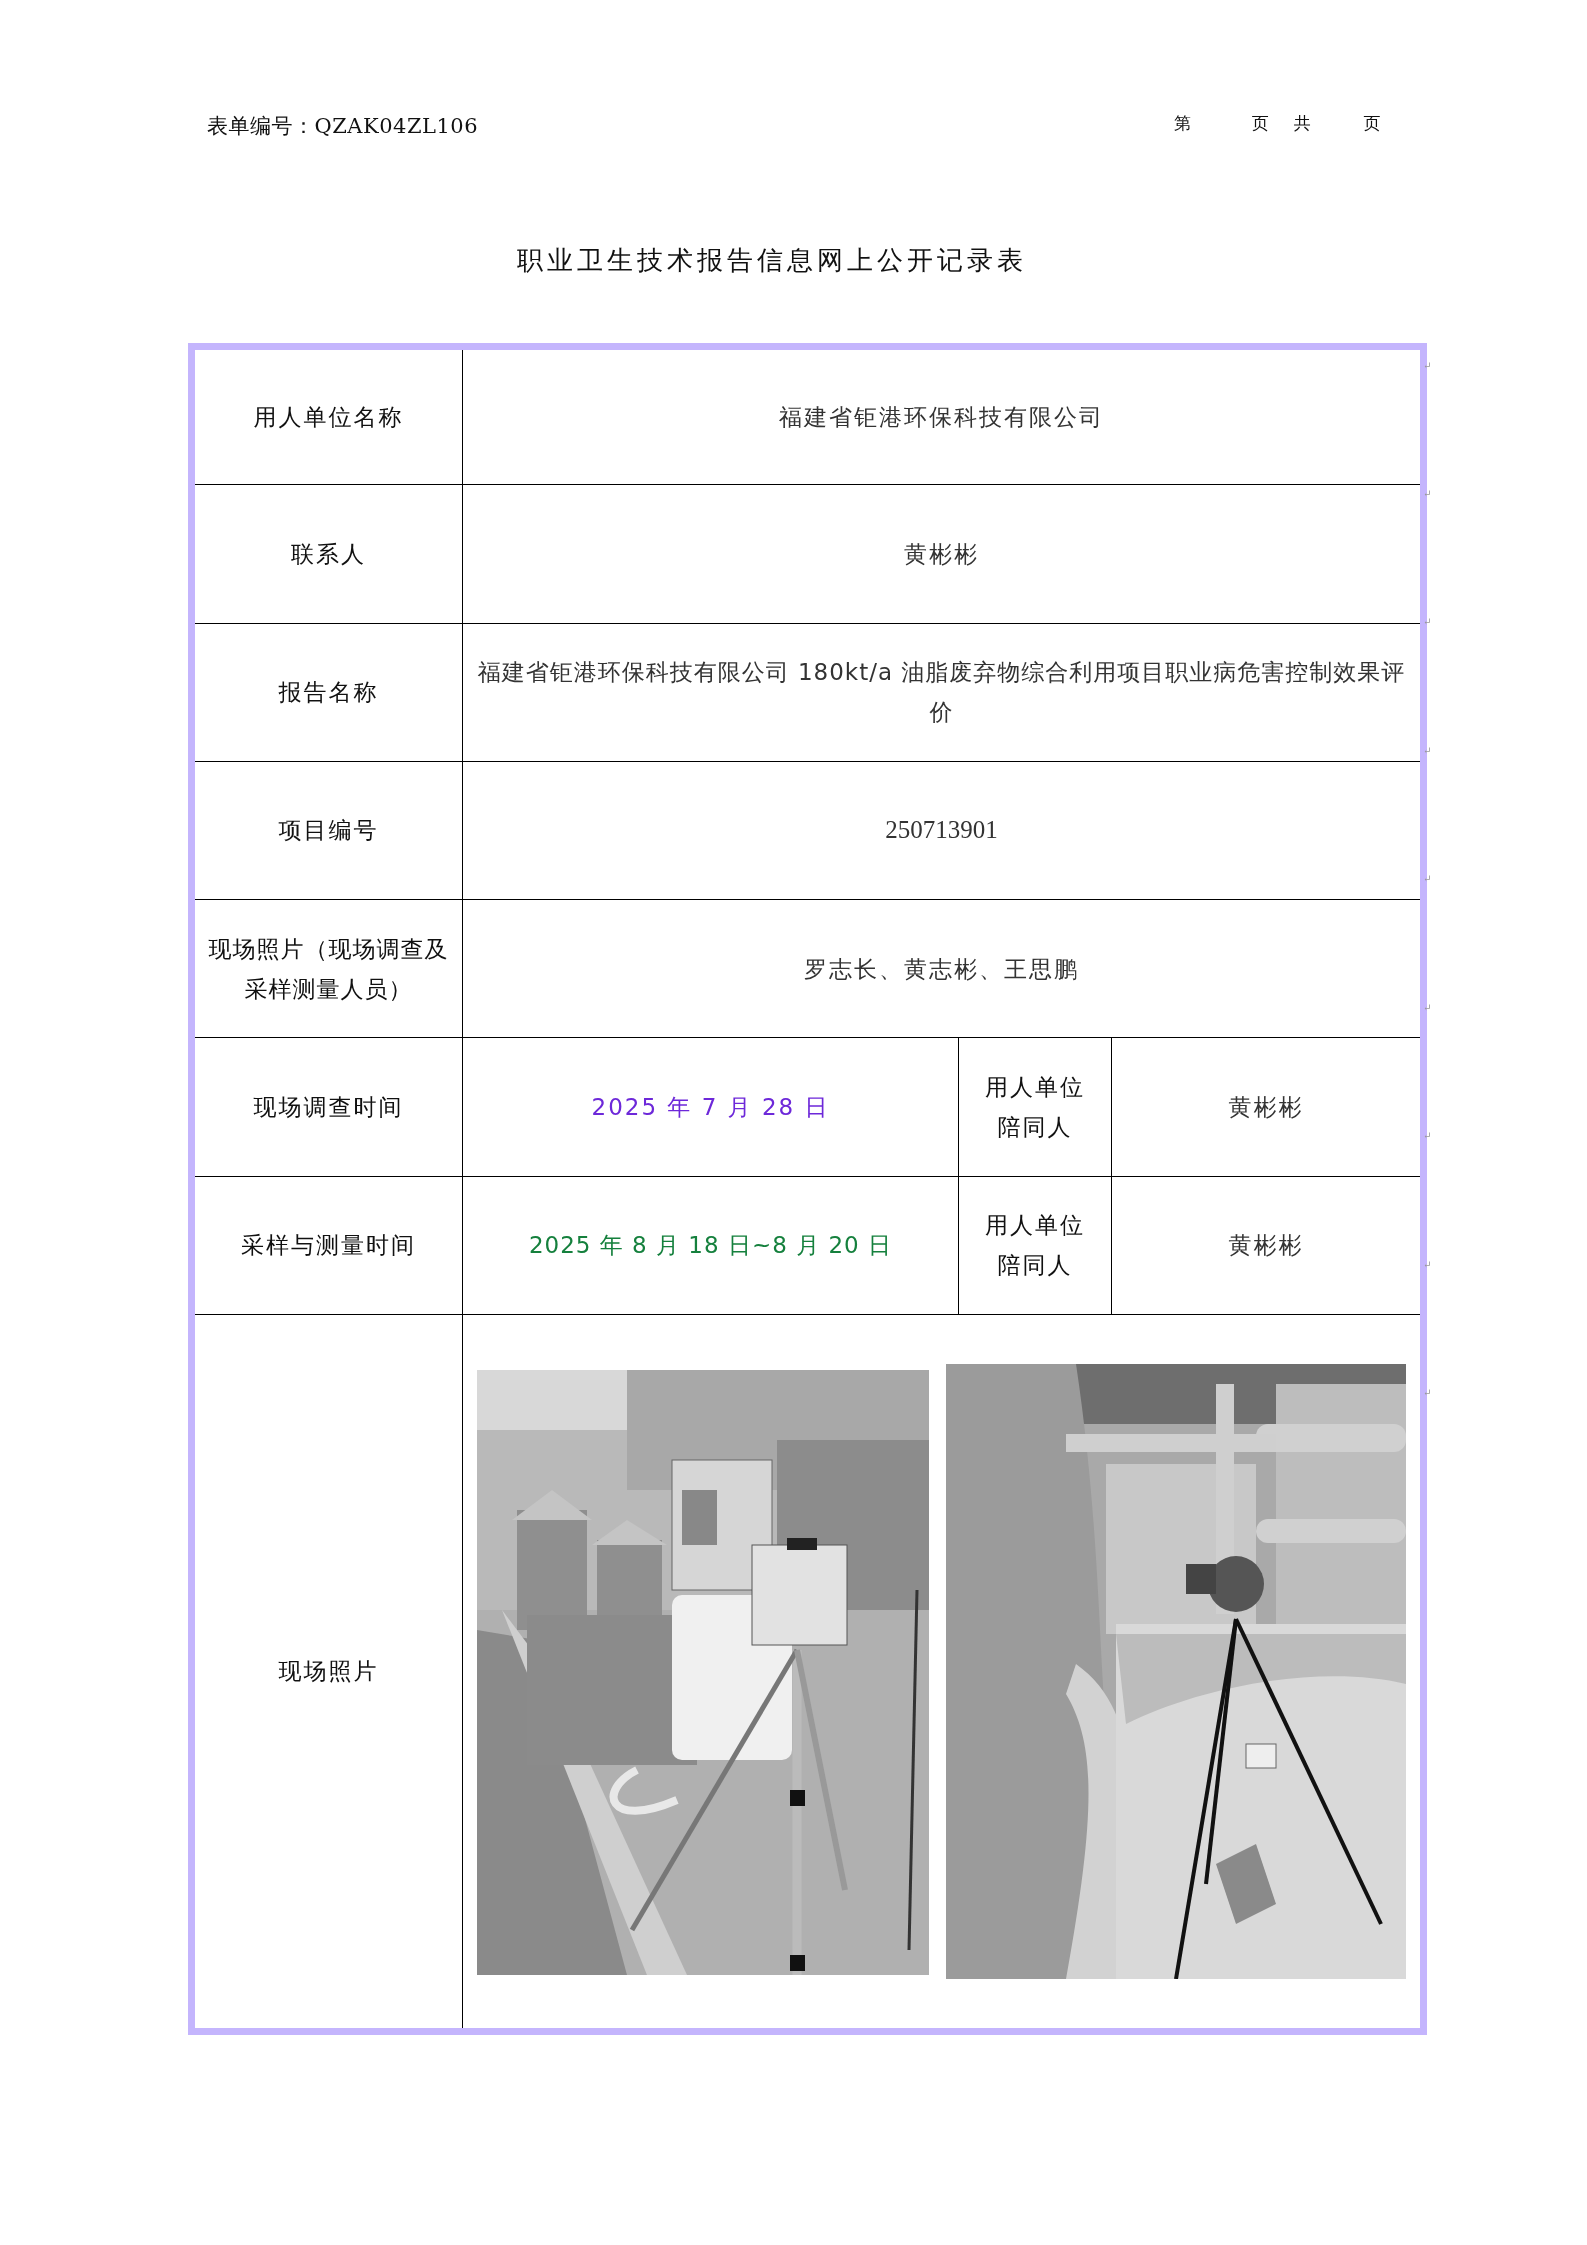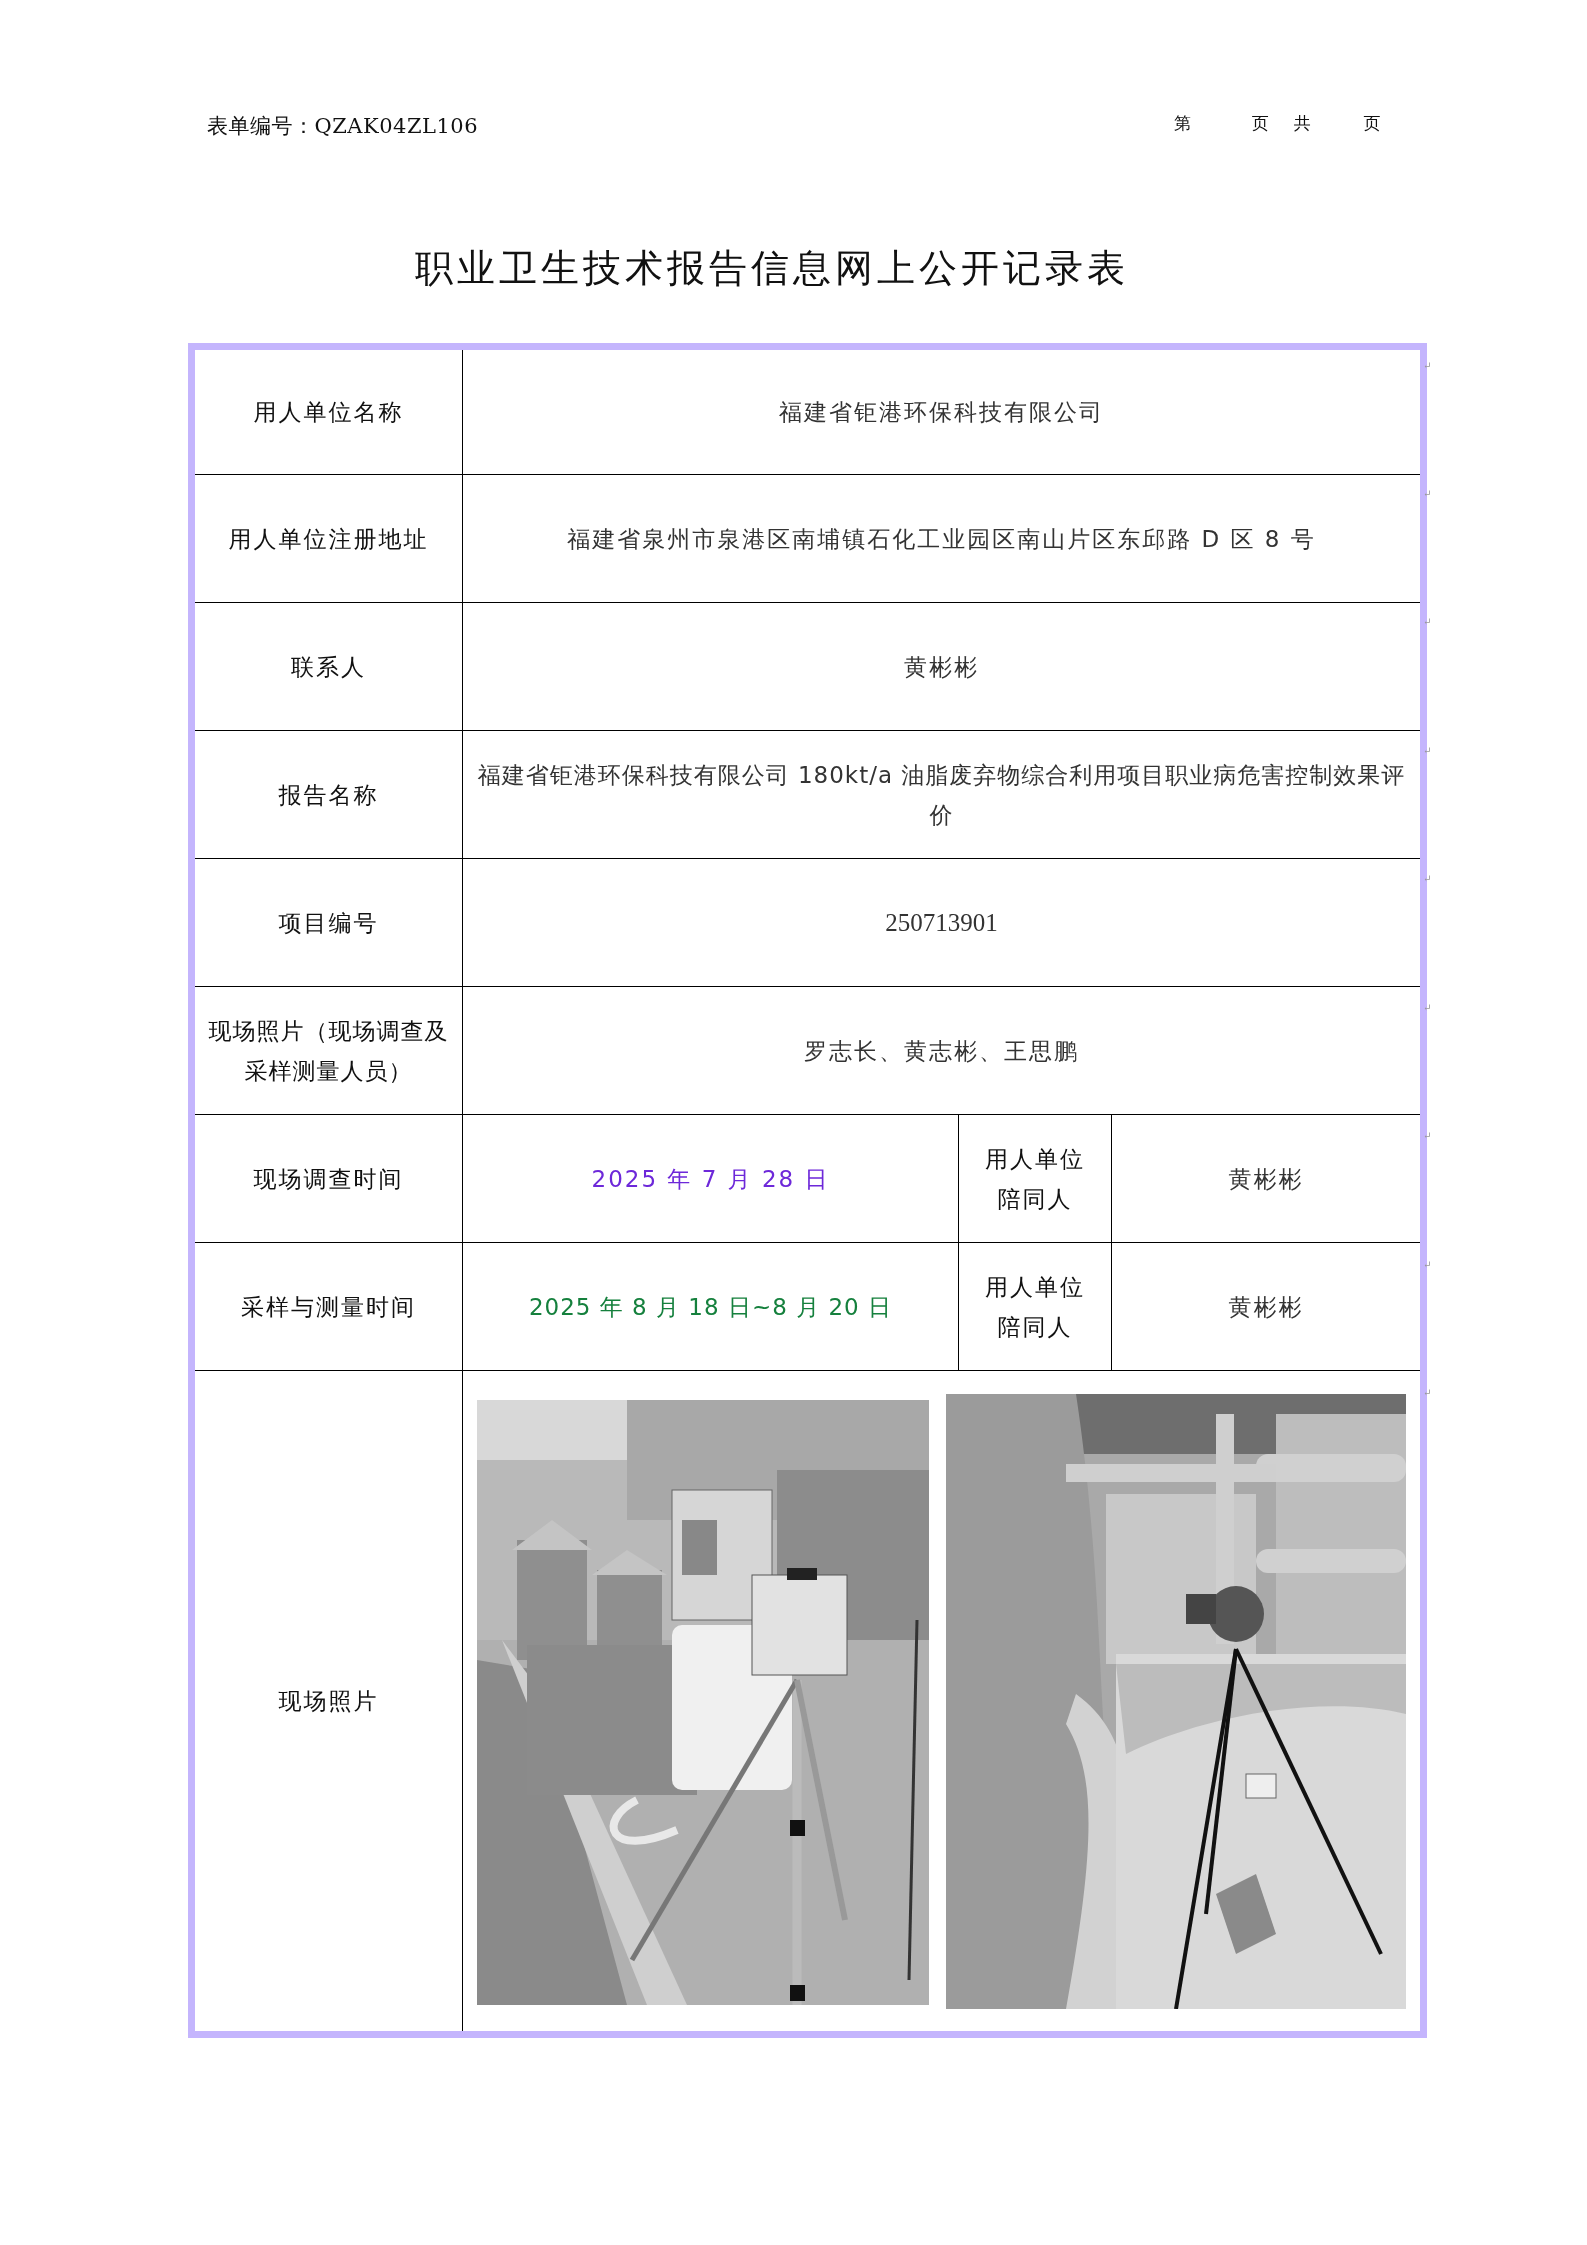--- a/index.html
+++ b/index.html
@@ -5,21 +5,21 @@
   html, body { margin: 0; padding: 0; background: #ffffff; }
   body {
     width: 1587px; height: 2245px; position: relative; overflow: hidden;
     font-family: "DejaVu Serif", "Liberation Serif", serif; color: #111;
   }
   .hdr-left { position: absolute; left: 207px; top: 112px; font-size: 21px; letter-spacing: 0.5px; }
   .hdr-right { position: absolute; left: 1174px; top: 112px; font-size: 17px; }
   .hdr-right span { display: inline-block; }
   .title {
     position: absolute; left: 0; width: 1544px; top: 243px; text-align: center;
-    font-size: 38px; letter-spacing: 4px; font-family: "DejaVu Sans", "Liberation Sans", sans-serif; font-weight: 400;
+    font-size: 26px; letter-spacing: 4px; font-family: "DejaVu Sans", "Liberation Sans", sans-serif; font-weight: 400;
   }
   table.rec {
     position: absolute; left: 188px; top: 343px; width: 1232px; height: 1692px;
     border-collapse: collapse; border: 7px solid #c4b5fd; table-layout: fixed;
   }
   table.rec td {
     border: 1.5px solid #000; text-align: center; vertical-align: middle;
     font-size: 23px; line-height: 40px; padding: 0 10px;
     font-family: "DejaVu Sans", "Liberation Sans", sans-serif;
   }
@@ -54,24 +54,20 @@
   <colgroup>
     <col style="width:271px">
     <col style="width:496px">
     <col style="width:153px">
     <col style="width:312px">
   </colgroup>
   <tbody>
       <tr class="r">
     <td class="lbl">用人单位名称</td>
     <td class="val" colspan="3">福建省钜港环保科技有限公司</td>
-  </tr>
-  <tr class="r">
-    <td class="lbl">用人单位注册地址</td>
-    <td class="val" colspan="3">福建省泉州市泉港区南埔镇石化工业园区南山片区东邱路 D 区 8 号</td>
   </tr>
   <tr class="r">
     <td class="lbl">联系人</td>
     <td class="val" colspan="3">黄彬彬</td>
   </tr>
   <tr class="r">
     <td class="lbl">报告名称</td>
     <td class="val" colspan="3" style="letter-spacing:1px">福建省钜港环保科技有限公司 180kt/a 油脂废弃物综合利用项目职业病危害控制效果评价</td>
   </tr>
   <tr class="r">

